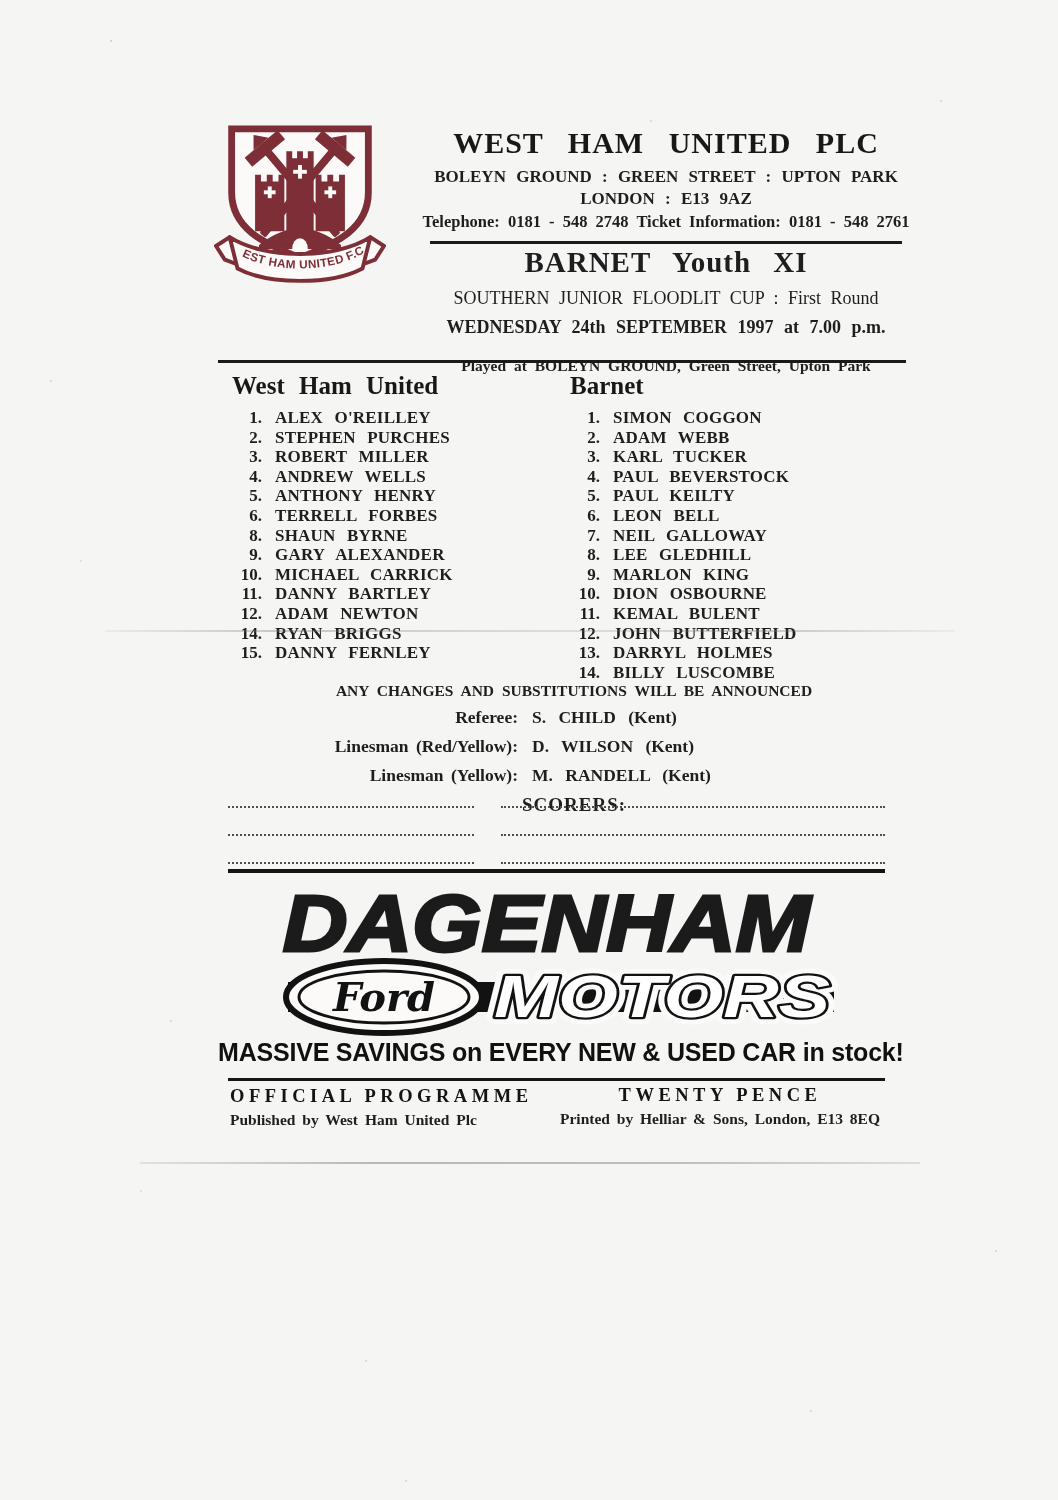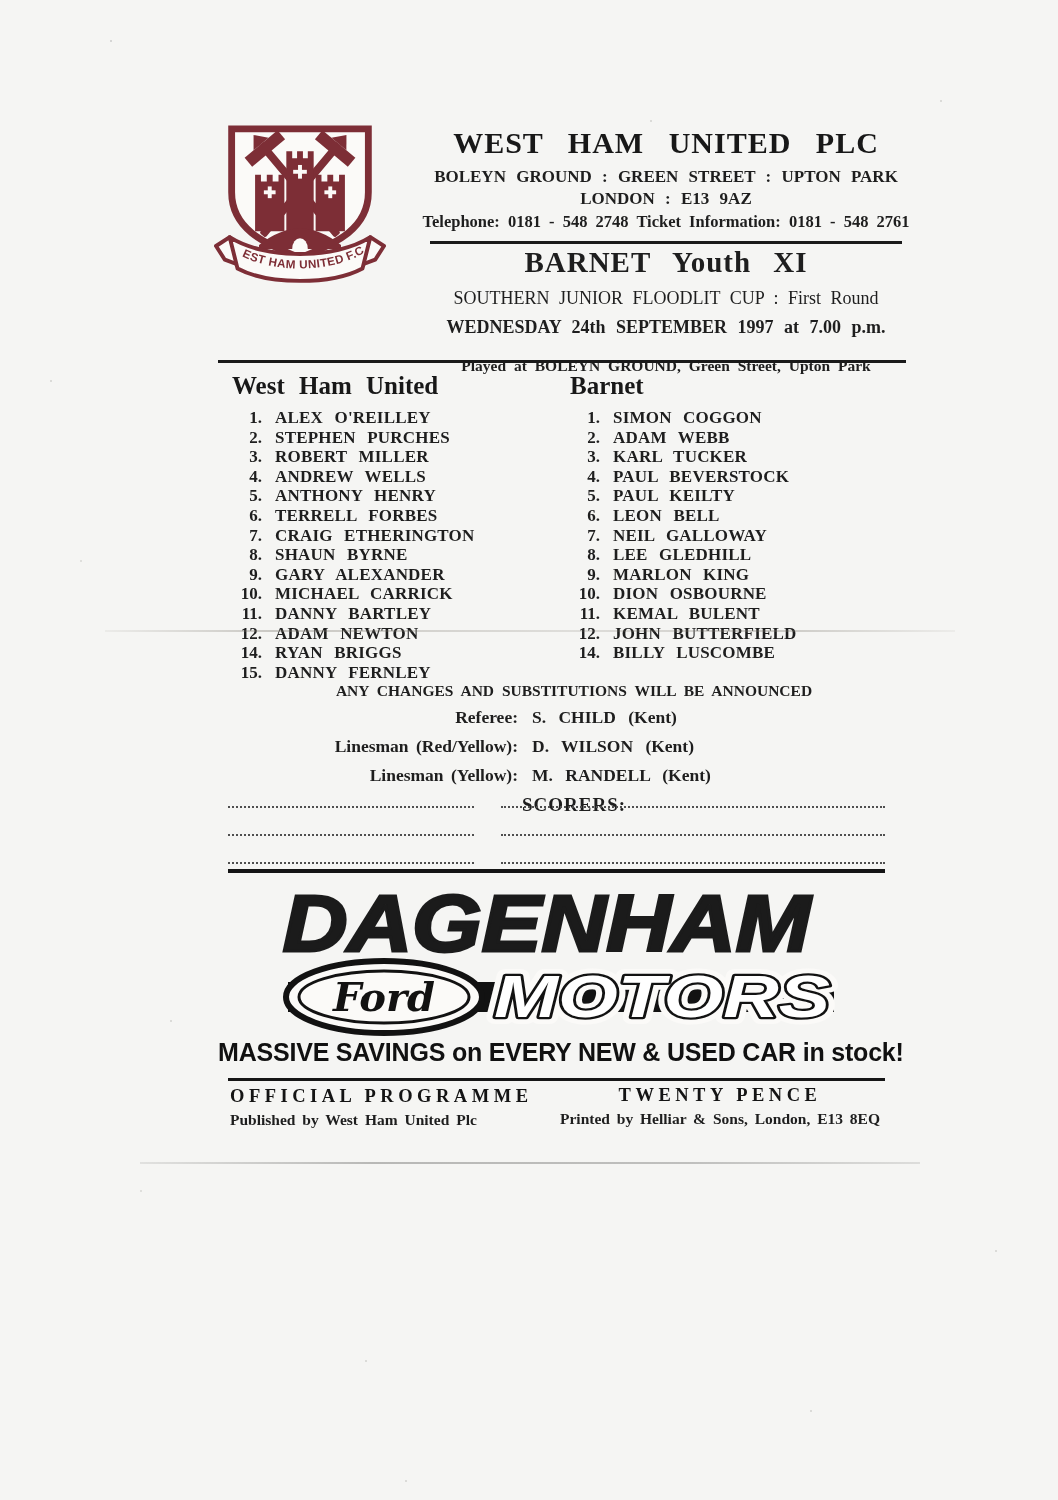--- a/index.html
+++ b/index.html
@@ -182,23 +182,20 @@
       </div>
 
       <div class="player-row">
         <span class="pnum">5.</span><span class="pname">ANTHONY HENRY</span>
       </div>
 
       <div class="player-row">
         <span class="pnum">6.</span><span class="pname">TERRELL FORBES</span>
       </div>
 
-      <div class="player-row">
-        <span class="pnum">7.</span><span class="pname">CRAIG ETHERINGTON</span>
-      </div>
 
       <div class="player-row">
         <span class="pnum">8.</span><span class="pname">SHAUN BYRNE</span>
       </div>
 
       <div class="player-row">
         <span class="pnum">9.</span><span class="pname">GARY ALEXANDER</span>
       </div>
 
       <div class="player-row">
@@ -268,20 +265,23 @@
       </div>
 
       <div class="player-row">
         <span class="pnum">11.</span><span class="pname">KEMAL BULENT</span>
       </div>
 
       <div class="player-row">
         <span class="pnum">12.</span><span class="pname">JOHN BUTTERFIELD</span>
       </div>
 
+      <div class="player-row">
+        <span class="pnum">13.</span><span class="pname">DARRYL HOLMES</span>
+      </div>
 
       <div class="player-row">
         <span class="pnum">14.</span><span class="pname">BILLY LUSCOMBE</span>
       </div>
     </div>
 </div>
 
 <div class="abs officials">
   <div class="announcement">ANY CHANGES AND SUBSTITUTIONS WILL BE ANNOUNCED</div>
   <div>

